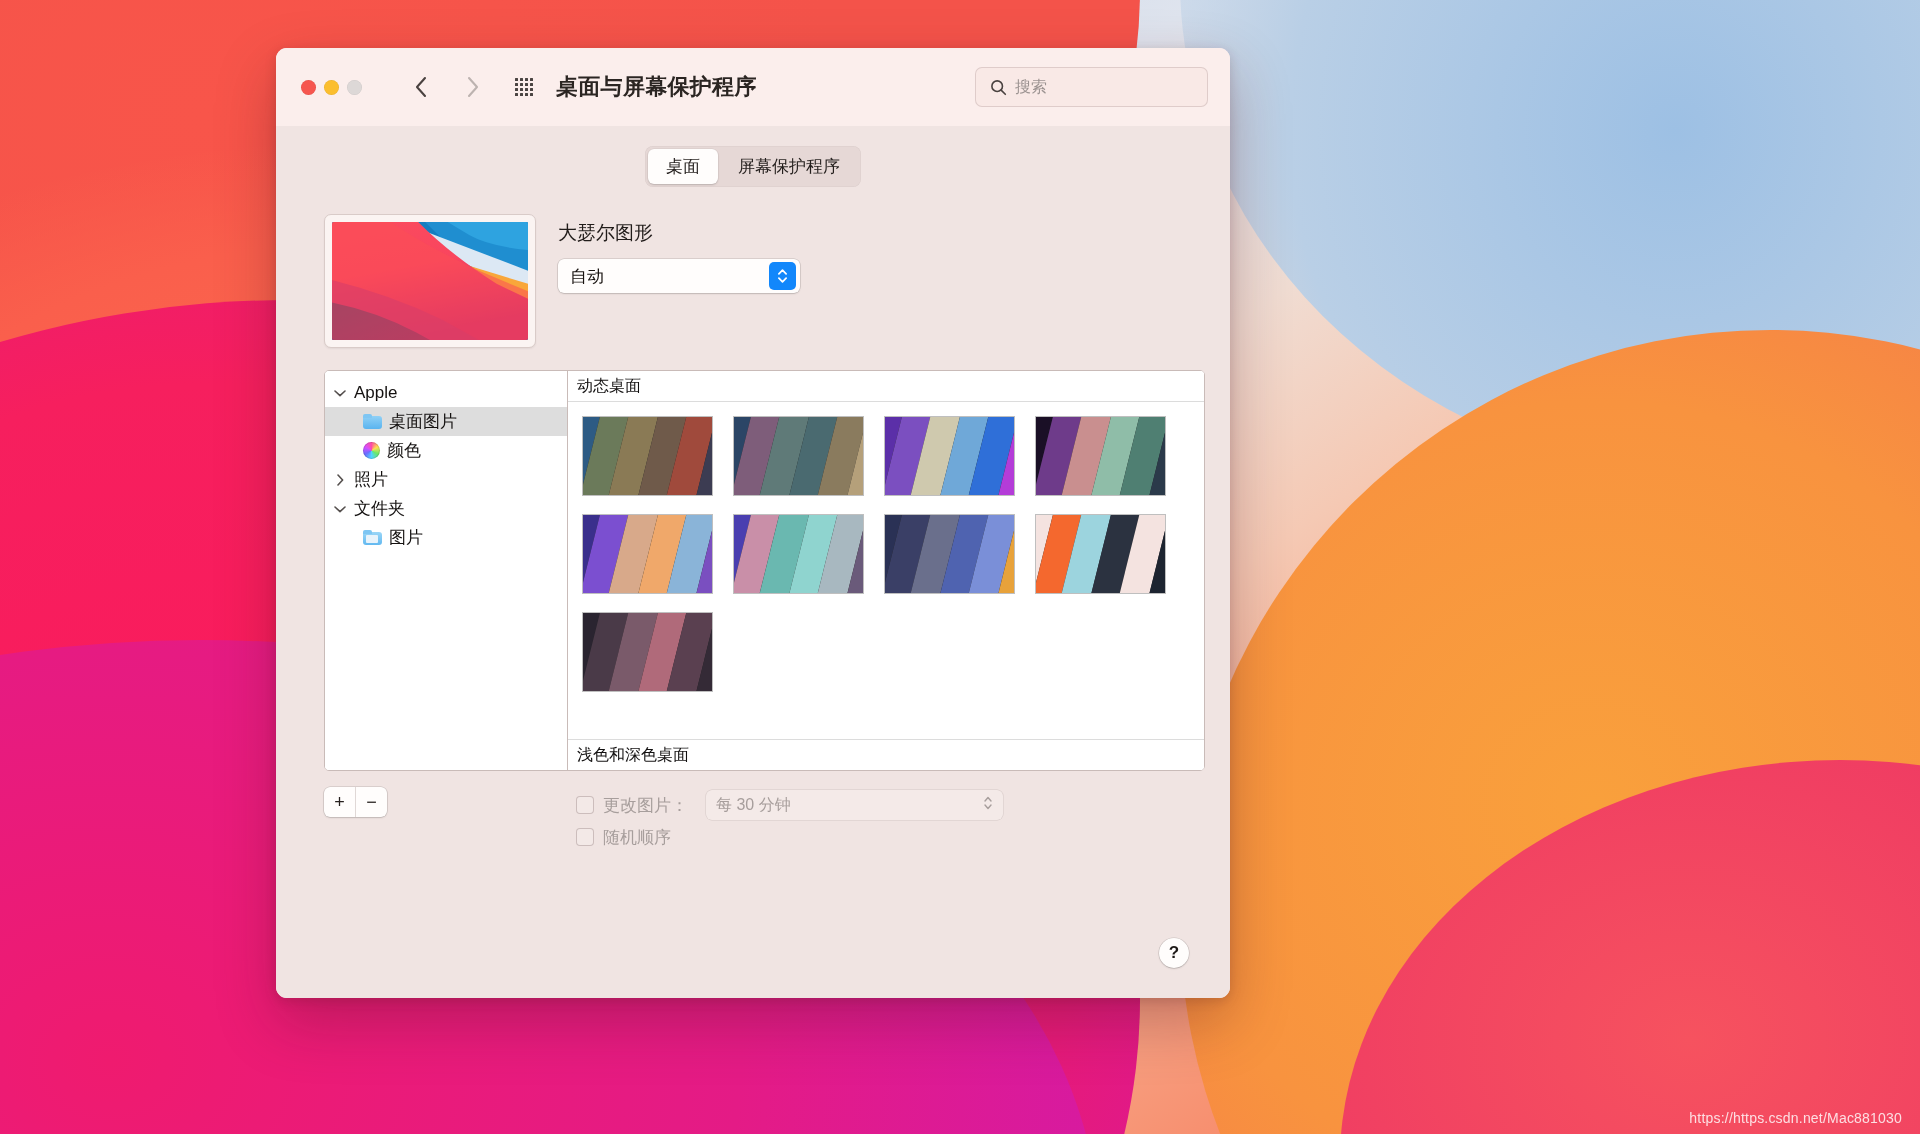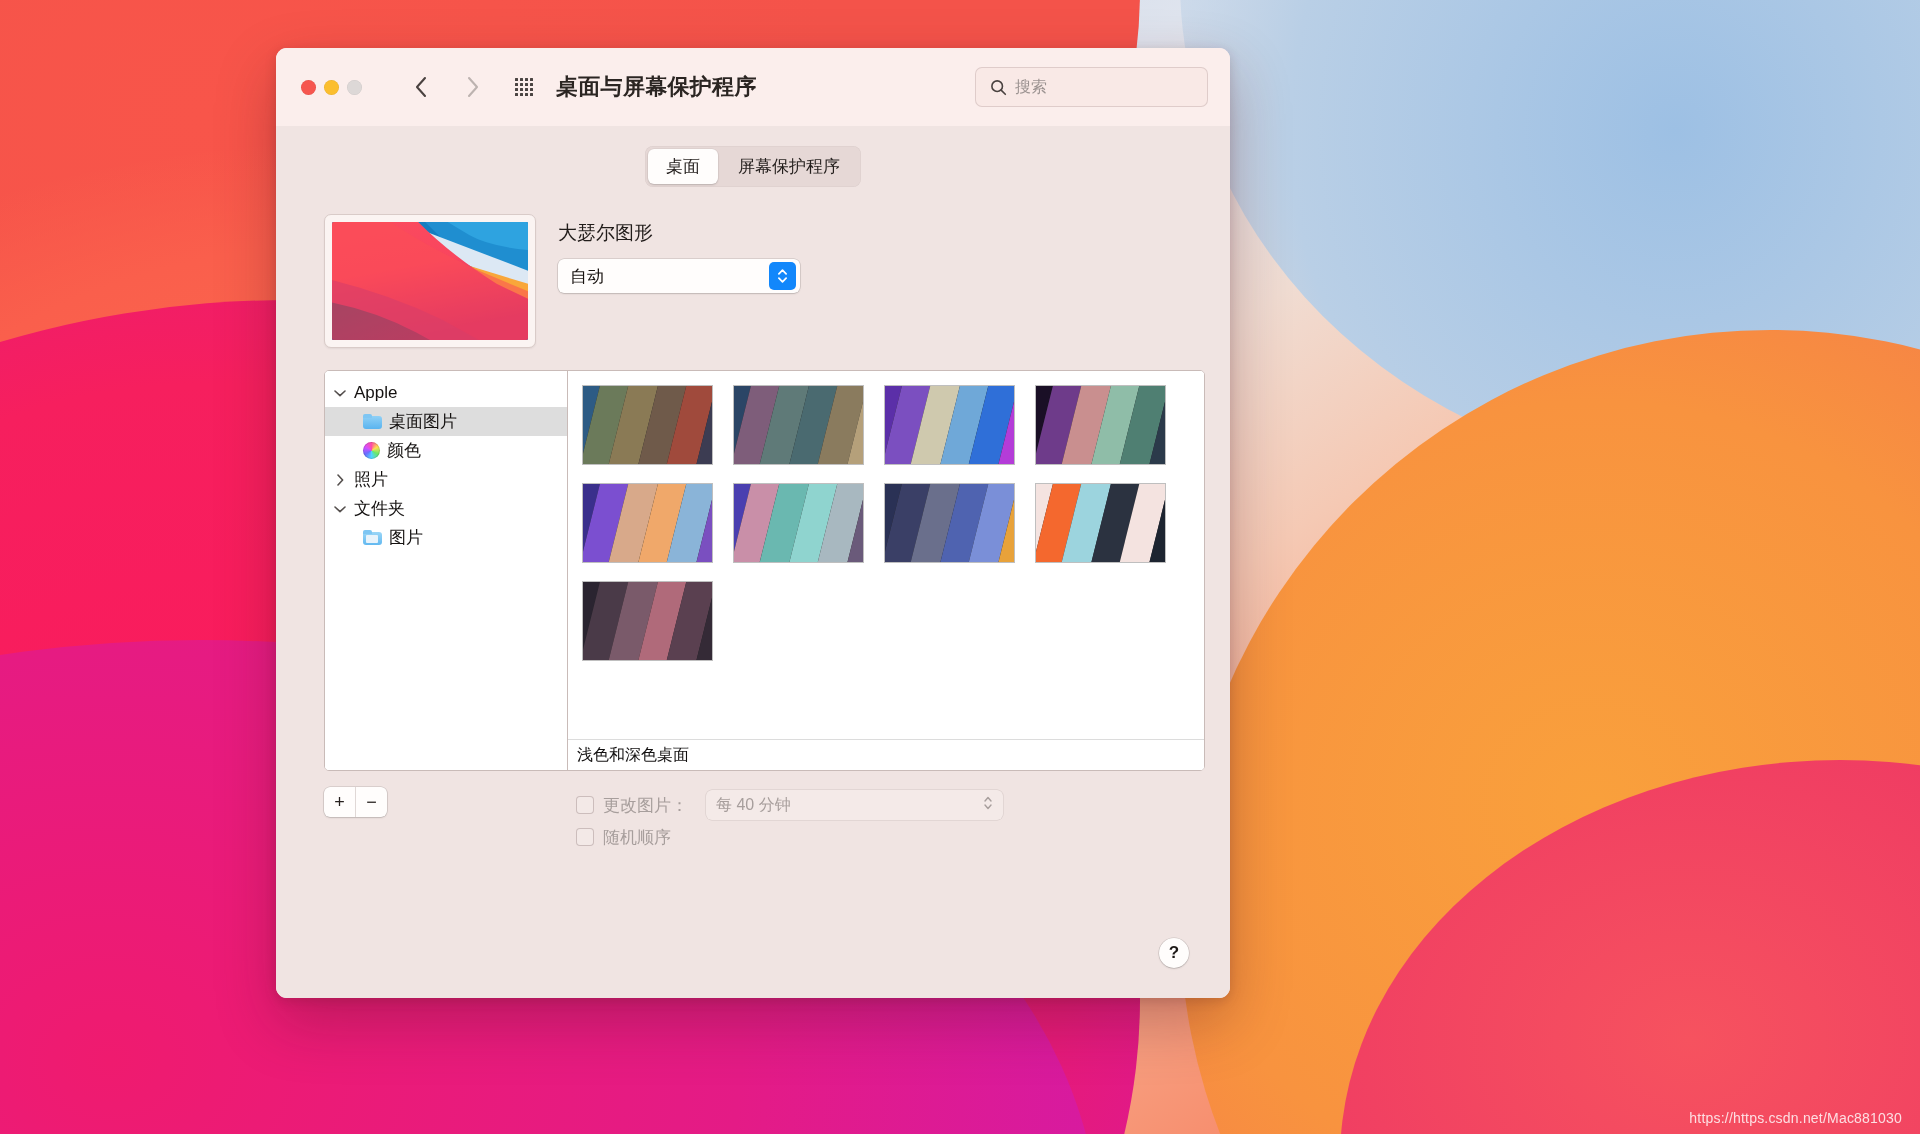--- a/index.html
+++ b/index.html
@@ -551,20 +551,21 @@
 
           <div class="tree-row child">
             <span class="folder-icon pictures">
               <span class="thumb-glyph"></span>
             </span>
             <span>图片</span>
           </div>
         </div>
 
         <div id="gallery">
+          <div class="group-header" id="group-header-1">动态桌面</div>
           <div id="gallery-scroll">
               <div class="wp">
                 <div class="stripes">
                   <span style="background: rgb(45, 91, 132);"></span>
                   <span style="background: rgb(107, 122, 90);"></span>
                   <span style="background: rgb(138, 122, 85);"></span>
                   <span style="background: rgb(111, 90, 74);"></span>
                   <span style="background: rgb(160, 74, 60);"></span>
                   <span style="background: rgb(60, 60, 82);"></span>
                 </div>
@@ -658,21 +659,21 @@
         <div id="addremove">
           <div>+</div>
           <div>−</div>
         </div>
 
         <div id="change-block">
           <div class="cbrow">
             <span class="checkbox"></span>
             <span class="cblabel">更改图片：</span>
             <div id="interval-select">
-              <span>每 40 分钟</span>
+              <span>每 30 分钟</span>
               <span>
                 <svg width="10" height="16" viewBox="0 0 10 16">
                     <polyline points="2,6 5,2.5 8,6" fill="none" stroke="#a79e9c" stroke-width="1.4" stroke-linecap="round" stroke-linejoin="round"></polyline>
                     <polyline points="2,10 5,13.5 8,10" fill="none" stroke="#a79e9c" stroke-width="1.4" stroke-linecap="round" stroke-linejoin="round"></polyline>
                   </svg>
               </span>
             </div>
           </div>
           <div class="cbrow">
             <span class="checkbox"></span>

